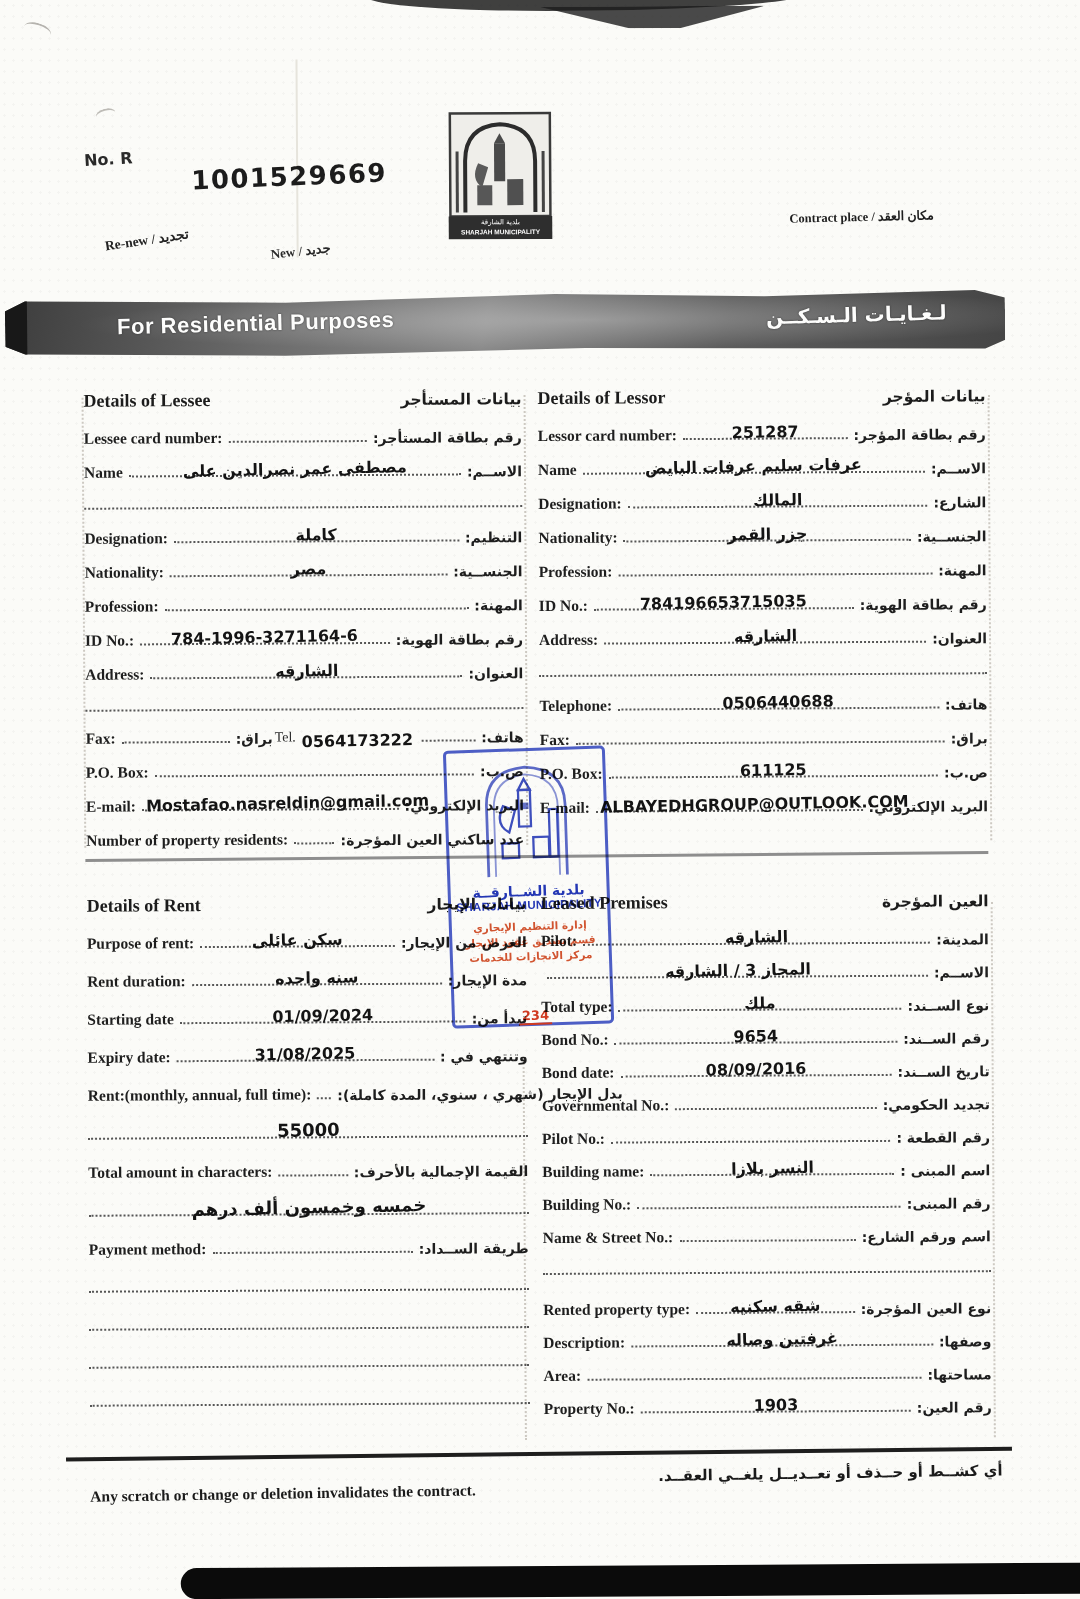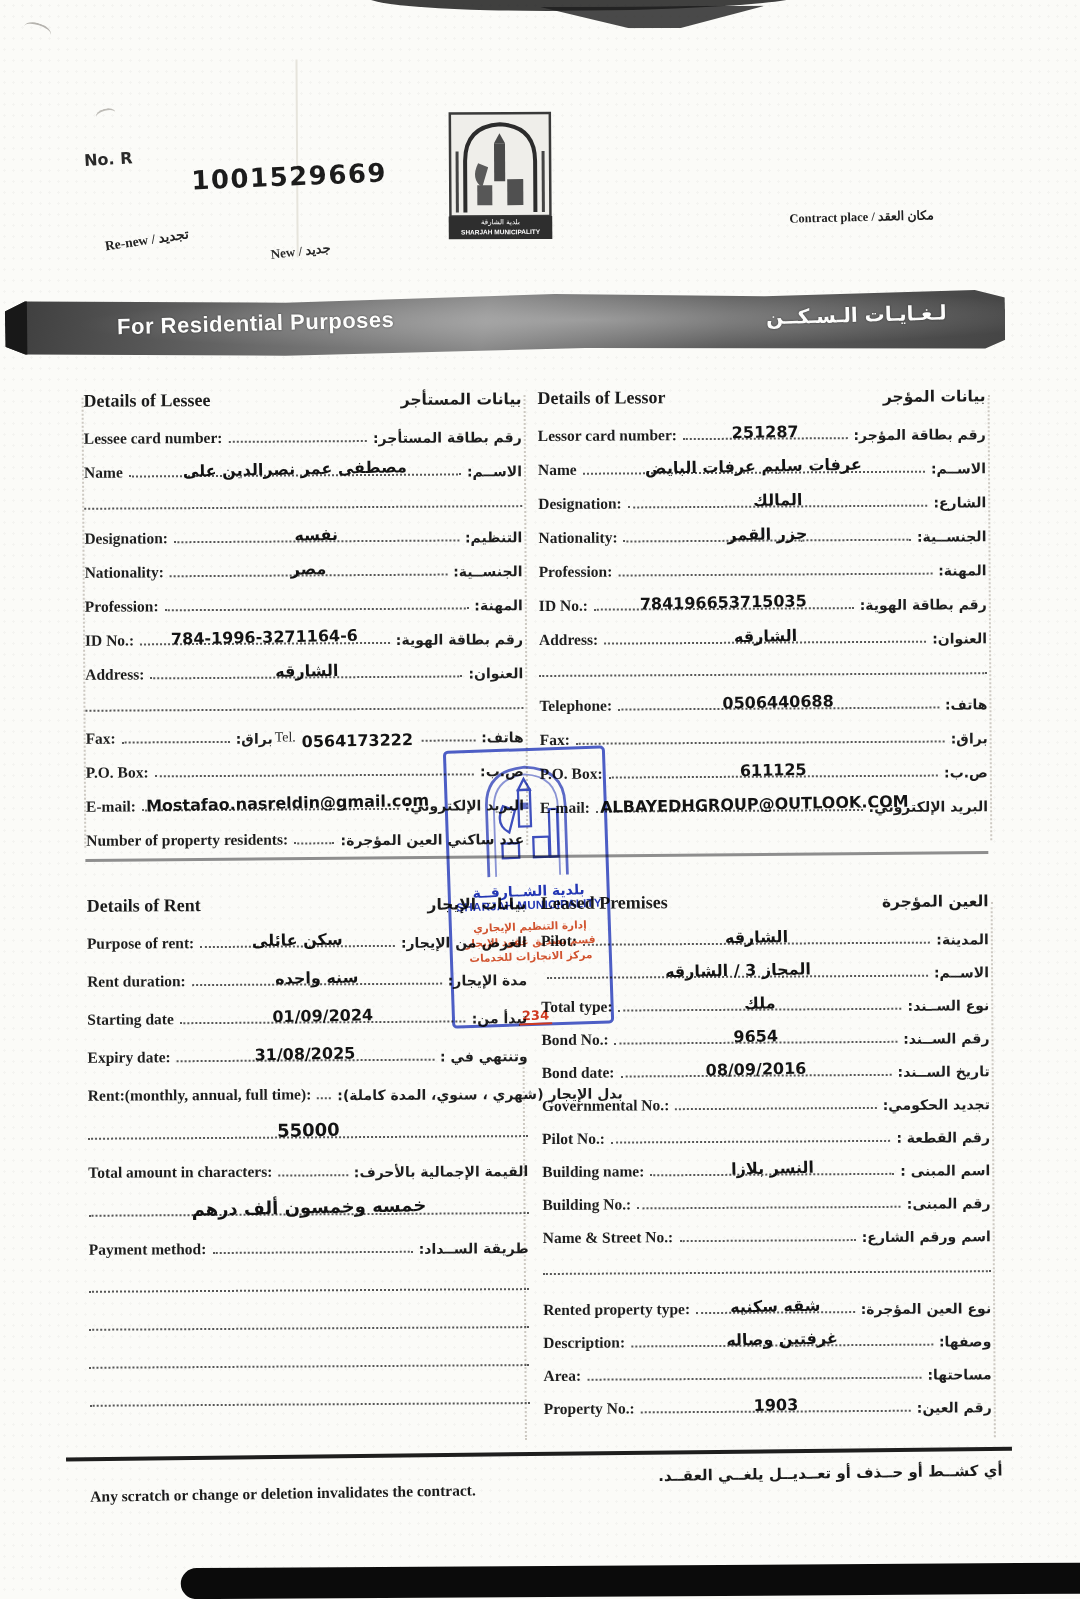--- a/index.html
+++ b/index.html
@@ -156,21 +156,21 @@
         <div class="row field">
           <span class="en">Name</span>
           <span class="dots"><span class="val" dir="rtl">مصطفى عمر نصرالدين على</span></span>
           <span class="ar" dir="rtl">الاســم:</span>
         </div>
         <div class="row divider">
           <span class="dots full"></span>
         </div>
         <div class="row field">
           <span class="en">Designation:</span>
-          <span class="dots"><span class="val" dir="rtl">نفسه</span></span>
+          <span class="dots"><span class="val" dir="rtl">كاملة</span></span>
           <span class="ar" dir="rtl">التنظيم:</span>
         </div>
         <div class="row field">
           <span class="en">Nationality:</span>
           <span class="dots"><span class="val" dir="rtl">مصر</span></span>
           <span class="ar" dir="rtl">الجنســية:</span>
         </div>
         <div class="row field">
           <span class="en">Profession:</span>
           <span class="dots"><span class="val"></span></span>

